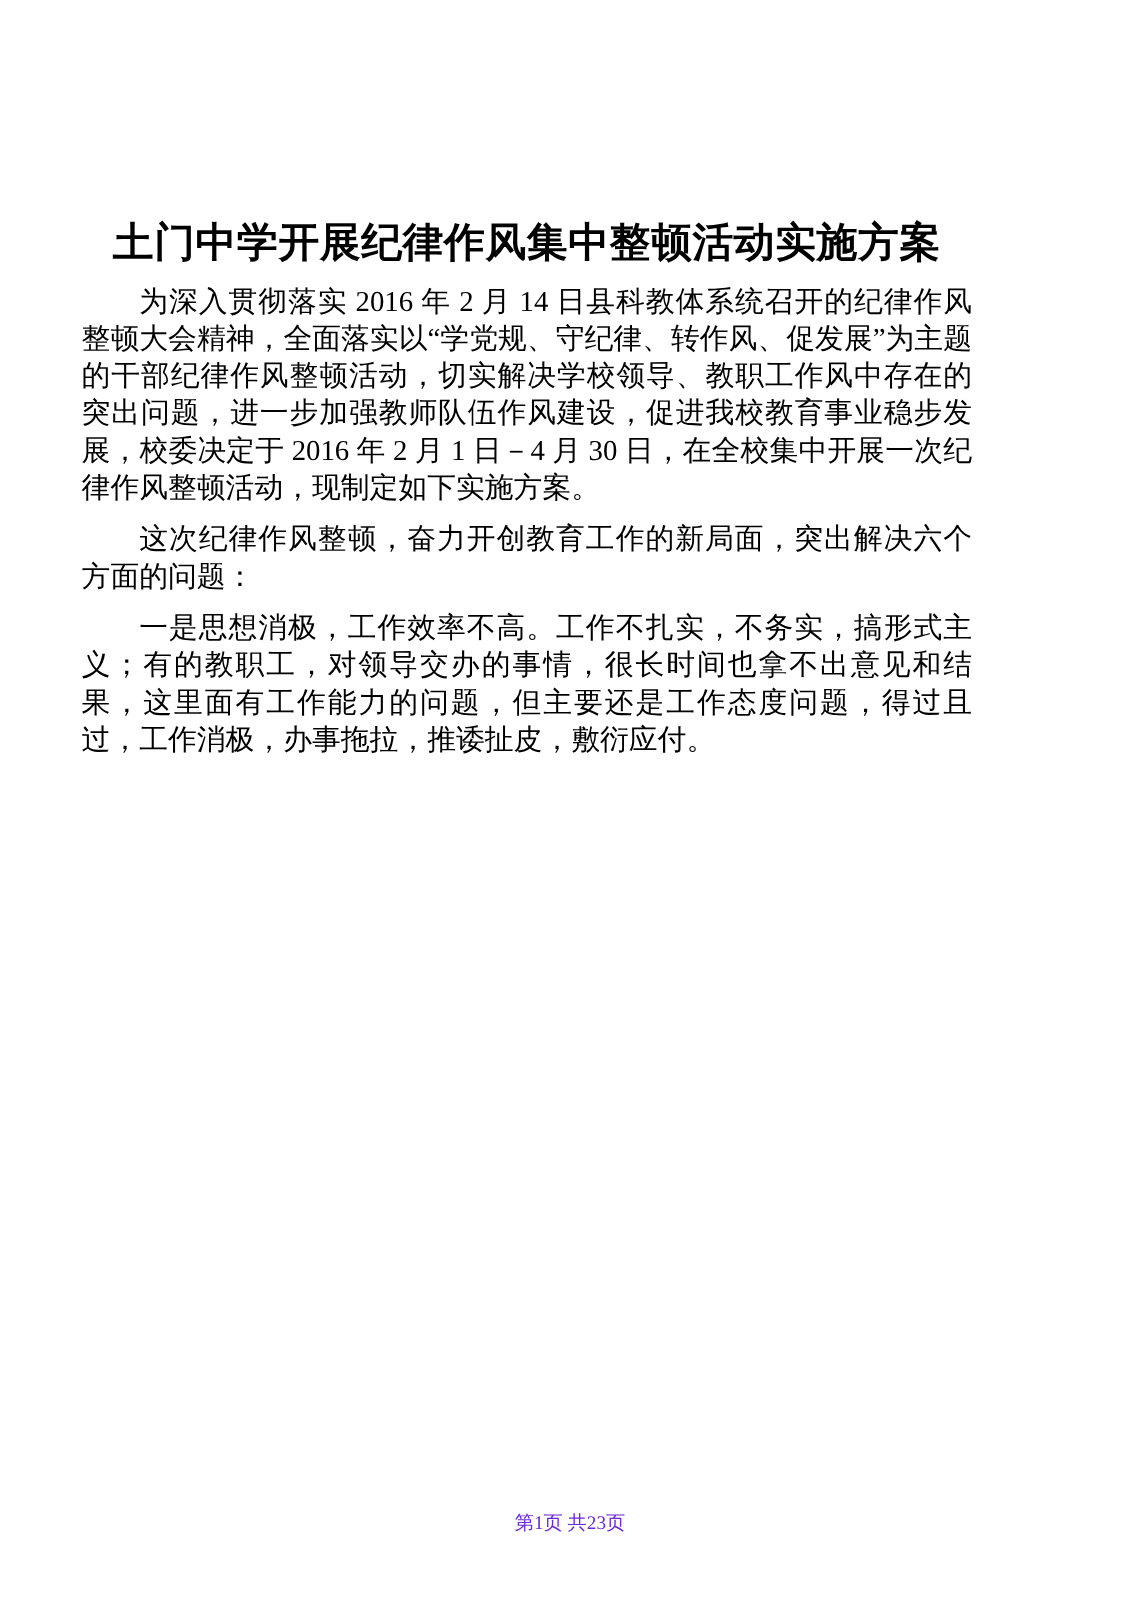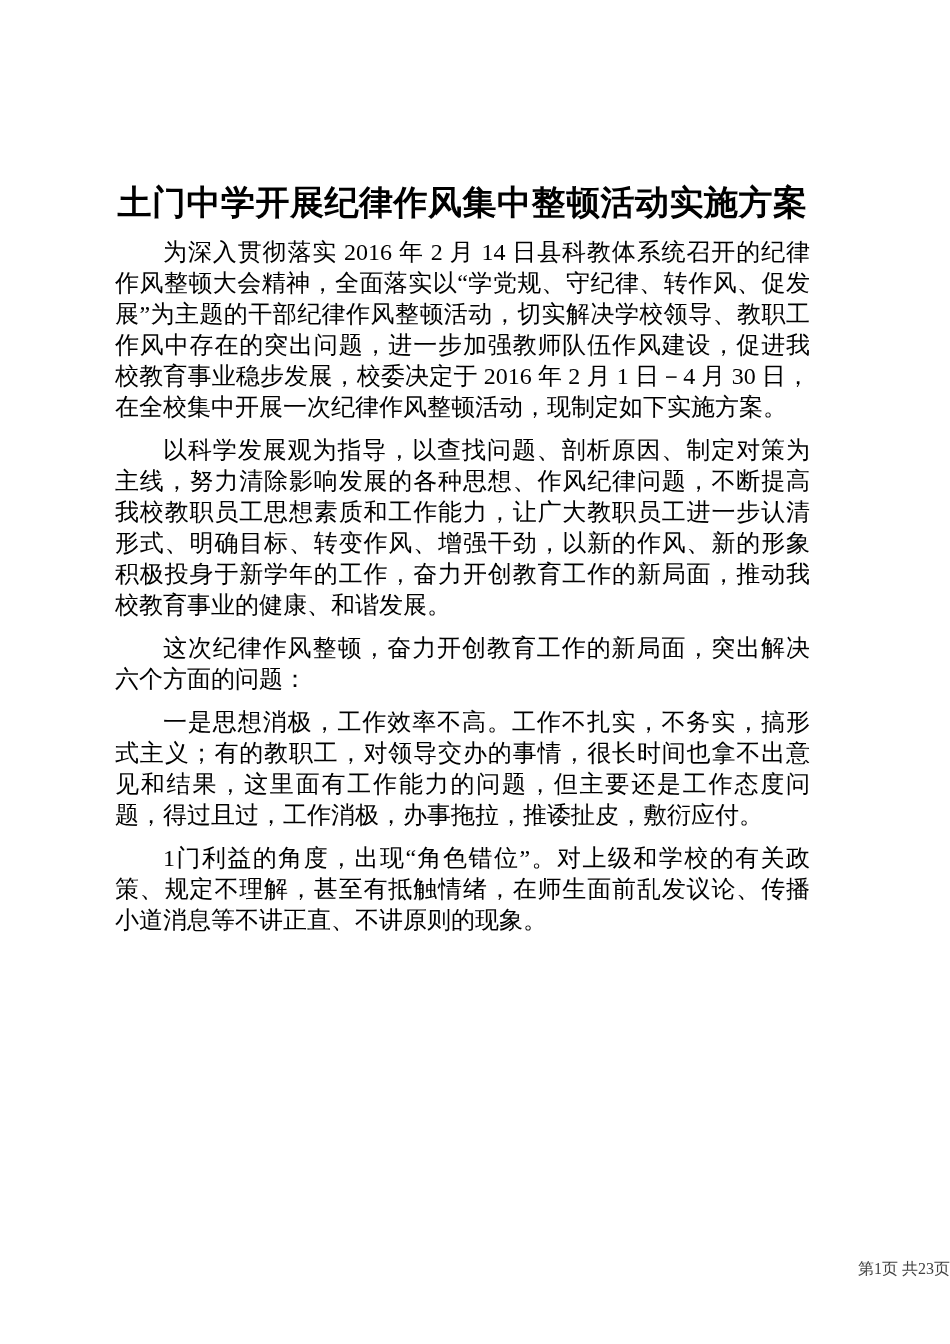--- a/index.html
+++ b/index.html
@@ -12,21 +12,21 @@
     height: 1344px;
     position: relative;
     overflow: hidden;
     font-family: "Liberation Serif", "DejaVu Serif", serif;
     color: #000000;
   }
   .page {
     position: absolute;
     inset: 0;
     box-sizing: border-box;
-    padding: 182px 128px 0 103px;
+    padding: 182px 128px 0 56px;
     background: #ffffff;
   }
   .doc-title {
     font-size: 34px;
     font-weight: bold;
     text-align: center;
     margin: 0 0 12px 0;
     line-height: 1.25;
     letter-spacing: 0.5px;
   }
@@ -37,41 +37,39 @@
     text-justify: inter-ideograph;
     text-indent: 2em;
     margin: 12px;
     word-break: break-all;
   }
   .footer {
     position: absolute;
     left: 0;
     right: 0;
     bottom: 64px;
-    text-align: right;
+    text-align: center;
     font-size: 16px;
-    color: #404040;
+    color: #6d28d9;
   }
 </style>
 </head>
 <body>
 
 <div class="page">
   <h1 class="doc-title">土门中学开展纪律作风集中整顿活动实施方案</h1>
 
   <p class="para">为深入贯彻落实 2016 年 2 月 14 日县科教体系统召开的纪律作风整顿大会精神，全面落实以“学党规、守纪律、转作风、促发展”为主题的干部纪律作风整顿活动，切实解决学校领导、教职工作风中存在的突出问题，进一步加强教师队伍作风建设，促进我校教育事业稳步发展，校委决定于 2016 年 2 月 1 日－4 月 30 日，在全校集中开展一次纪律作风整顿活动，现制定如下实施方案。</p>
 
 
-  <p class="para">以科学发展观为指导，以查找问题、剖析原因、制定对策为主线，努力清除影响发展的各种思想、作风纪律问题，不断提高我校教职员工思想素质和工作能力，让广大教职员工进一步认清形式、明确目标、转变作风、增强干劲，以新的作风、新的形象积极投身于新学年的工作，奋力开创教育工作的新局面，推动我校教育事业的健康、和谐发展。</p>
 
 
   <p class="para">这次纪律作风整顿，奋力开创教育工作的新局面，突出解决六个方面的问题：</p>
 
   <p class="para">一是思想消极，工作效率不高。工作不扎实，不务实，搞形式主义；有的教职工，对领导交办的事情，很长时间也拿不出意见和结果，这里面有工作能力的问题，但主要还是工作态度问题，得过且过，工作消极，办事拖拉，推诿扯皮，敷衍应付。</p>
 
 
-  <p class="para">1门利益的角度，出现“角色错位”。对上级和学校的有关政策、规定不理解，甚至有抵触情绪，在师生面前乱发议论、传播小道消息等不讲正直、不讲原则的现象。</p>
 
 </div>
 
 <div class="footer">
   <span>第1页 共23页</span>
 </div>
 
 </body></html>

